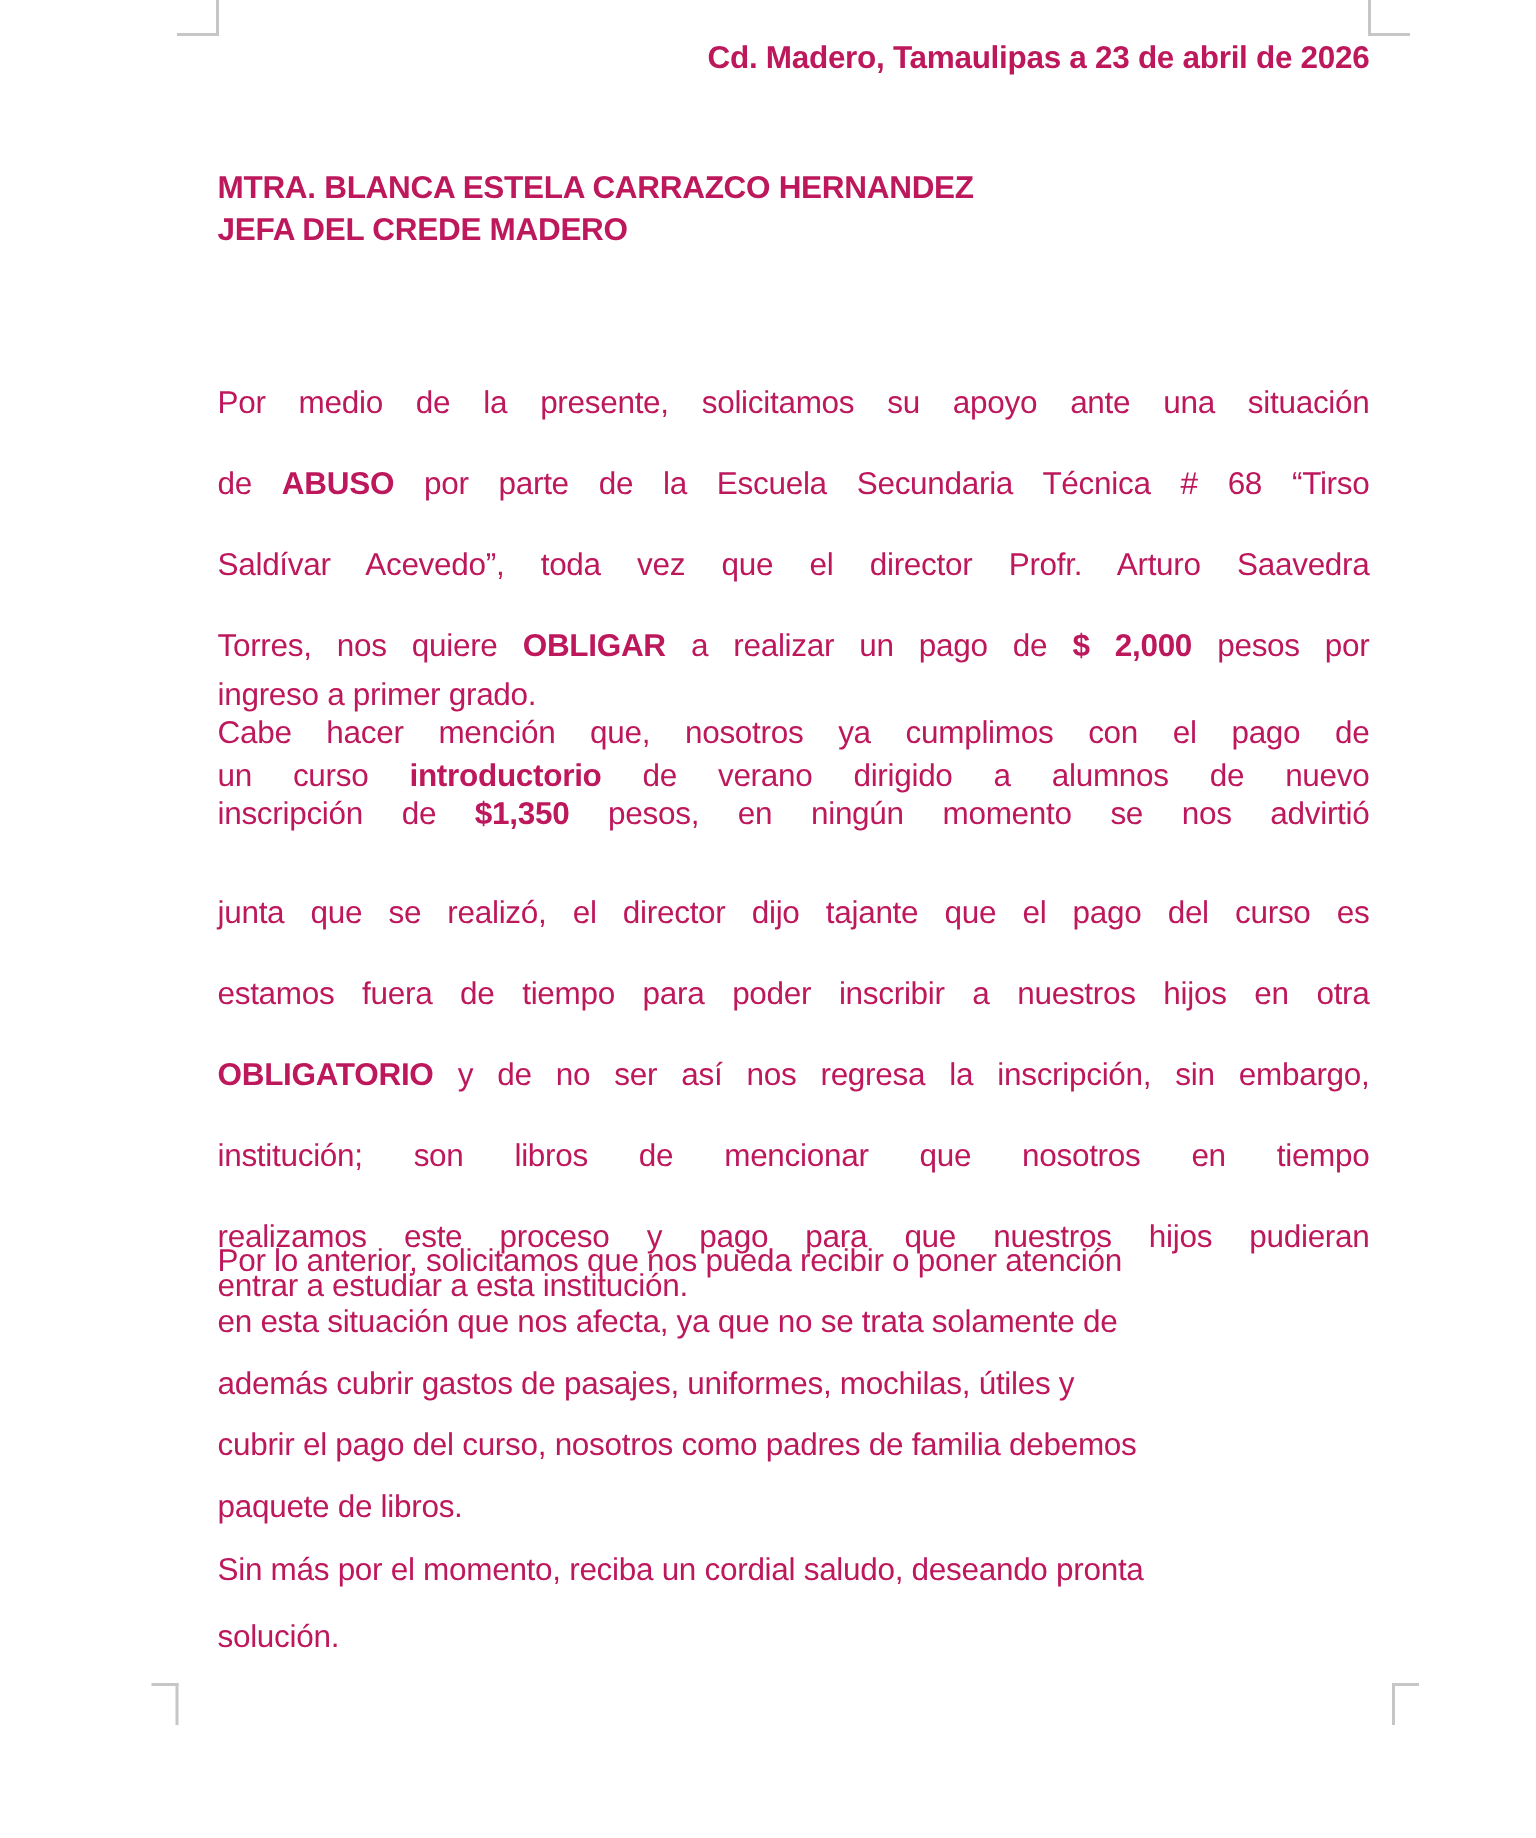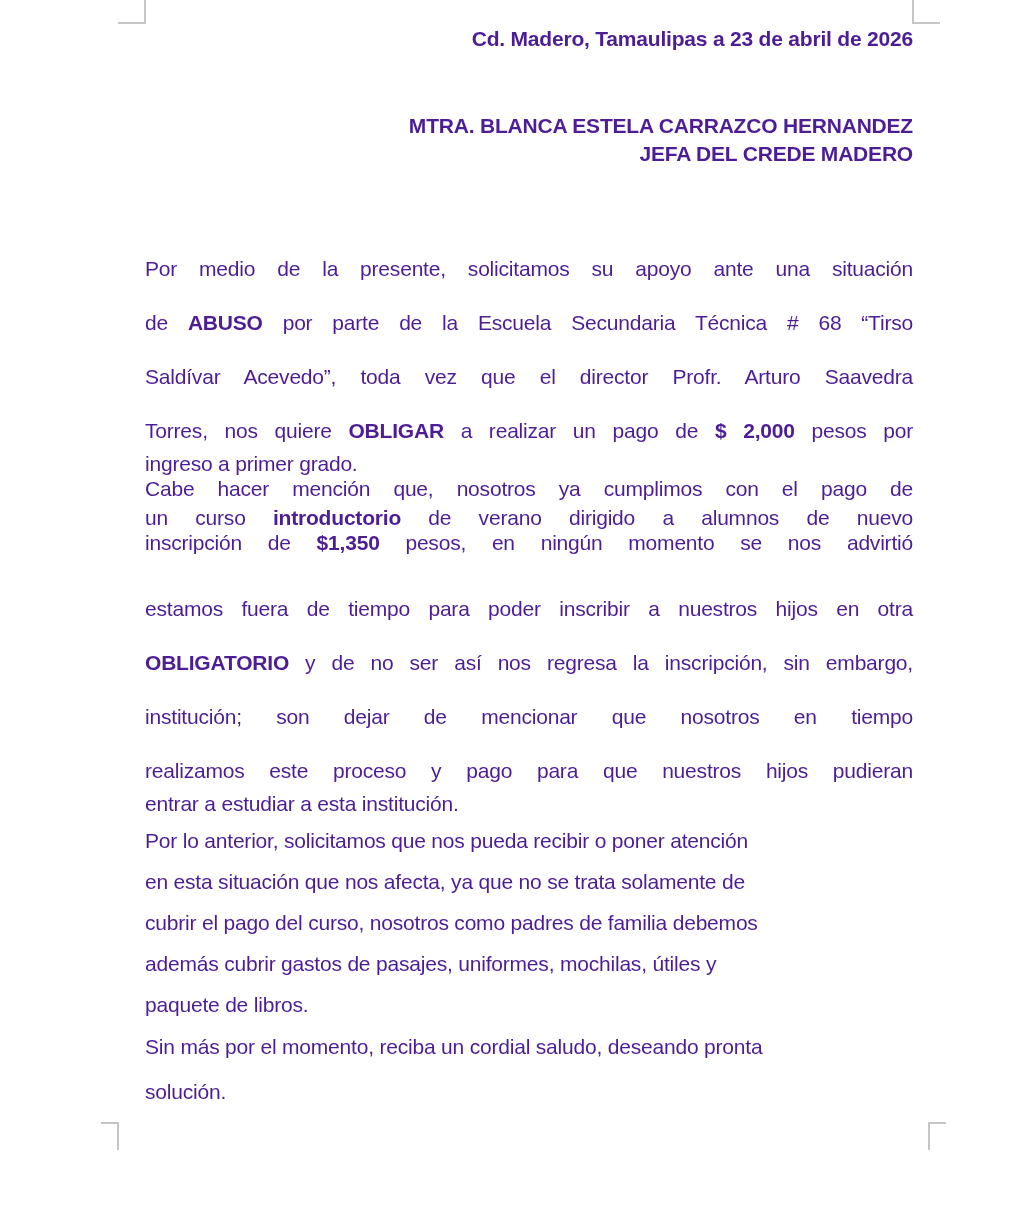--- a/index.html
+++ b/index.html
@@ -2,39 +2,38 @@
 <html><head>
 <meta charset="utf-8">
 <style>
   html, body { margin: 0; padding: 0; background: #ffffff; }
   .page {
     position: relative;
     width: 1024px;
     height: 1225px;
     background: #ffffff;
     font-family: "Liberation Sans", sans-serif;
-    color: #4c1d95;
+    color: #be185d;
     overflow: hidden;
   }
   .content { position: absolute; left: 145px; width: 768px; }
   .date-line {
     top: 26px;
     text-align: right;
     font-weight: 700;
     font-size: 21px;
     letter-spacing: -0.2px;
     line-height: 26px;
   }
   .recipient {
     top: 112px;
     font-weight: 700;
     font-size: 21px;
     letter-spacing: -0.2px;
     line-height: 28px;
-    text-align: right;
   }
   .para {
     position: absolute;
     left: 145px;
     width: 768px;
     font-size: 21px;
     letter-spacing: -0.2px;
   }
   .para b { font-weight: 700; }
   .tight { line-height: 33px; }
@@ -71,31 +70,32 @@
       <div class="line jl"><span>Saldívar Acevedo”, toda vez que el director Profr. Arturo Saavedra</span></div>
       <div class="line jl"><span>Torres, nos quiere </span><b>OBLIGAR</b><span> a realizar un pago de </span><b>$ 2,000</b><span> pesos por</span></div>
       <div class="line"><span>ingreso a primer grado.</span></div>
       <div class="line jl"><span>un curso </span><b>introductorio</b><span> de verano dirigido a alumnos de nuevo</span></div>
     </div>
   <div class="para tight justify" style="top:451px">
       <div class="line jl"><span>Cabe hacer mención que, nosotros ya cumplimos con el pago de</span></div>
       <div class="line jl"><span>inscripción de </span><b>$1,350</b><span> pesos, en ningún momento se nos advirtió</span></div>
     </div>
   <div class="para tight justify" style="top:571px">
+      <div class="line jl"><span>junta que se realizó, el director  dijo tajante  que el pago del curso es</span></div>
       <div class="line jl"><span>estamos fuera de tiempo para poder inscribir a nuestros hijos en otra</span></div>
       <div class="line jl"><b>OBLIGATORIO</b><span> y de no ser así nos regresa la inscripción, sin embargo,</span></div>
-      <div class="line jl"><span>institución; son dejar de mencionar que nosotros en tiempo</span></div>
+      <div class="line jl"><span>institución; son libros de mencionar que nosotros en tiempo</span></div>
       <div class="line jl"><span>realizamos este proceso y pago para que nuestros hijos pudieran</span></div>
       <div class="line"><span>entrar a estudiar a esta institución.</span></div>
     </div>
   <div class="para loose" style="top:820px">
       <div class="line"><span>Por lo anterior, solicitamos que nos pueda recibir o poner atención</span></div>
       <div class="line"><span>en esta situación que nos afecta, ya que no se trata solamente de</span></div>
+      <div class="line"><span>además cubrir gastos de pasajes, uniformes, mochilas, útiles y</span></div>
       <div class="line"><span>cubrir el  pago del curso, nosotros como padres de familia debemos</span></div>
-      <div class="line"><span>además cubrir gastos de pasajes, uniformes, mochilas, útiles y</span></div>
       <div class="line"><span>paquete de libros.</span></div>
     </div>
   <div class="para loose2" style="top:1024px">
       <div class="line"><span>Sin más por el momento, reciba un cordial saludo, deseando pronta</span></div>
       <div class="line"><span>solución.</span></div>
     </div>
 
 </div>
 
 </body></html>

